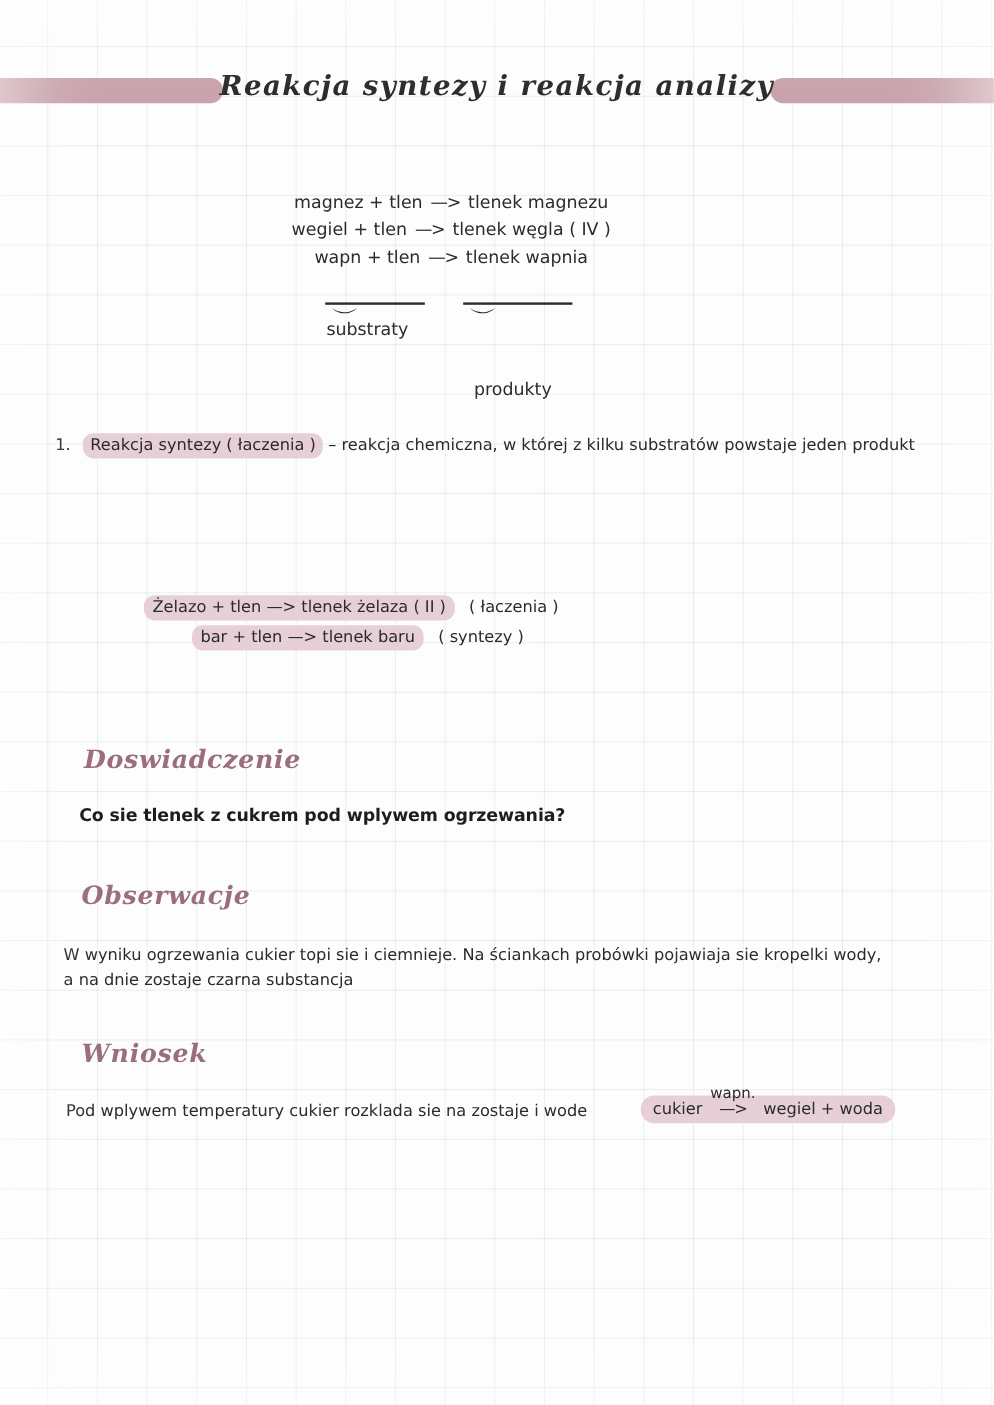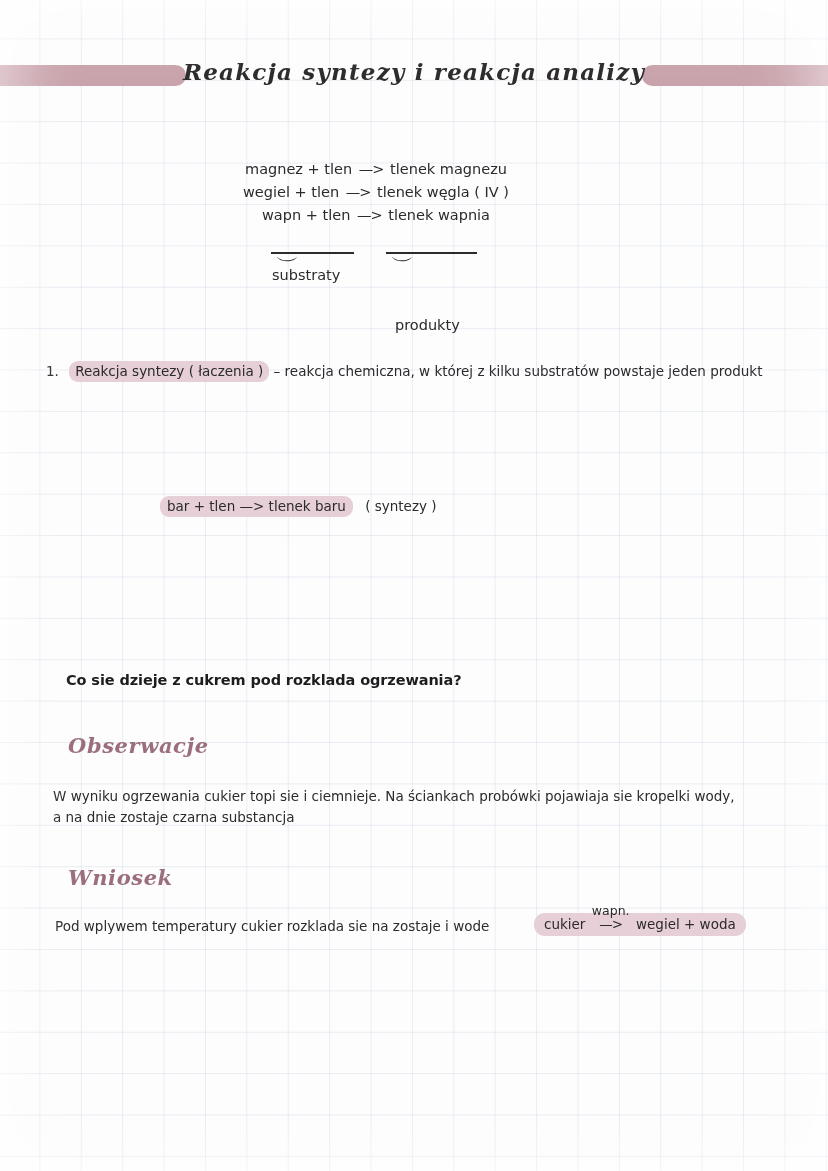--- a/index.html
+++ b/index.html
@@ -281,27 +281,32 @@
   <div class="lbl-produkty">produkty</div>
 
   <div class="def def-1">
     <span class="num">1.</span>
     <span class="hl">Reakcja syntezy ( łaczenia )</span>
     <span>– reakcja chemiczna, w której z kilku substratów powstaje jeden produkt</span>
   </div>
 
 
   <div class="ex-block">
+    <div class="ex-line ex-1">
+      <span class="hl">Żelazo + tlen —&gt; tlenek żelaza ( II )</span>
+      <span class="kind">( łaczenia )</span>
+    </div>
     <div class="ex-line ex-3">
       <span class="hl">bar + tlen —&gt; tlenek baru</span>
       <span class="kind">( syntezy )</span>
     </div>
   </div>
 
-  <div class="q-text">Co sie dzieje z cukrem pod rozklada ogrzewania?</div>
+  <div class="script-head h-dosw">Doswiadczenie</div>
+  <div class="q-text">Co sie tlenek z cukrem pod wplywem ogrzewania?</div>
 
   <div class="script-head h-obs">Obserwacje</div>
   <div class="para p-obs">
     <div>W wyniku ogrzewania cukier topi sie i ciemnieje. Na ściankach probówki pojawiaja sie kropelki wody,</div>
     <div>a na dnie zostaje czarna substancja</div>
   </div>
 
   <div class="script-head h-wn">Wniosek</div>
   <div class="para p-wn">Pod wplywem temperatury cukier rozklada sie na zostaje i wode</div>
 

